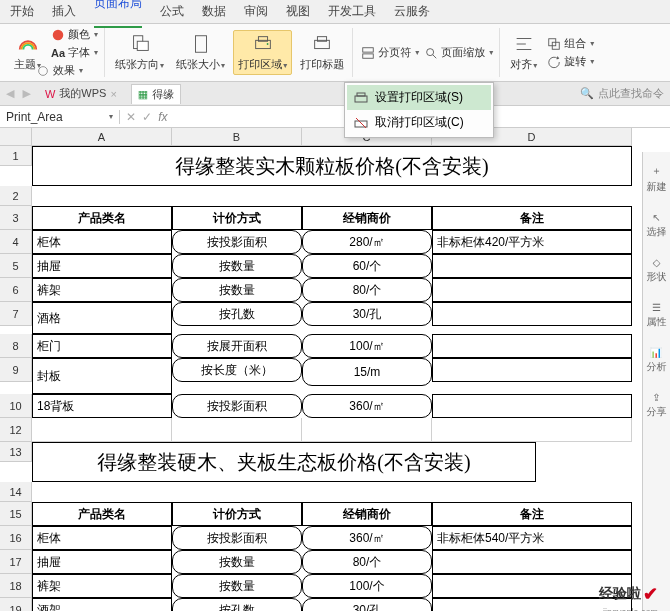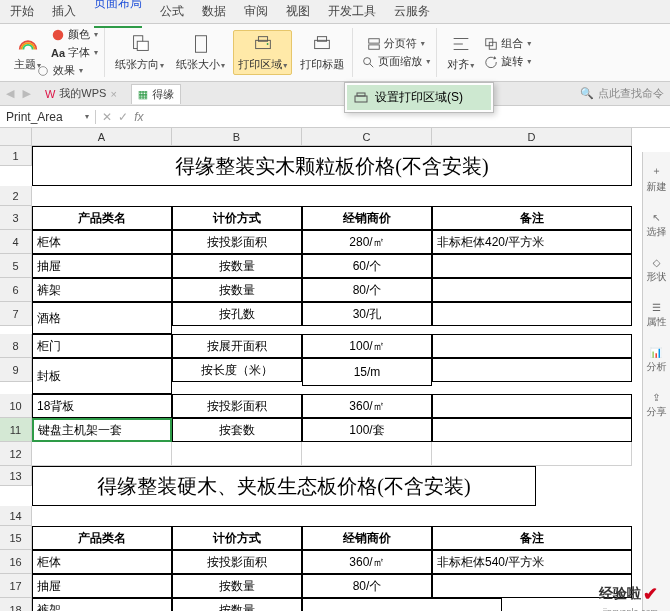--- a/index.html
+++ b/index.html
@@ -30,35 +30,35 @@
 
 
 .doc-tabs { display: flex; background: #e9e9e9; border-bottom: 1px solid #ccc; height: 24px; align-items: center; padding: 0 6px; gap: 8px; font-size: 11px; }
 .doc-tab { display: flex; align-items: center; gap: 4px; color: #444; padding: 2px 6px; }
 .doc-tab.active { background: #fff; border: 1px solid #ccc; border-bottom: none; }
 .spacer { flex: 1; }
 .search-hint { color: #888; display: flex; align-items: center; gap: 4px; }
 
 
 .formula-row { display: flex; background: #fff; border-bottom: 1px solid #ccc; height: 22px; align-items: center; }
-.name-box { width: 96px; border-right: 1px solid #ccc; padding: 0 6px; font-size: 12px; color: #333; display: flex; align-items: center; justify-content: space-between; font-family: Arial; }
+.name-box { width: 120px; border-right: 1px solid #ccc; padding: 0 6px; font-size: 12px; color: #333; display: flex; align-items: center; justify-content: space-between; font-family: Arial; }
 .fx-box { display: flex; align-items: center; gap: 6px; padding: 0 6px; }
 .fx-label { font-style: italic; color: #888; }
 
 
 .sheet-wrap { position: relative; display: flex; }
 .corner { width: 32px; height: 18px; background: #f0f0f0; border-right: 1px solid #ccc; border-bottom: 1px solid #ccc; }
 .col-hdr { height: 18px; background: #f0f0f0; border-right: 1px solid #ccc; border-bottom: 1px solid #ccc; text-align: center; font-size: 11px; color: #333; display: flex; align-items: center; justify-content: center; }
 .row-hdr { width: 32px; background: #f0f0f0; border-right: 1px solid #ccc; border-bottom: 1px solid #ccc; text-align: center; font-size: 11px; color: #333; display: flex; align-items: center; justify-content: center; }
 .row-hdr.sel { background: #d4e8d4; }
 .cell { border-right: 1px solid #d0d0d0; border-bottom: 1px solid #d0d0d0; font-size: 12px; padding: 0 4px; display: flex; align-items: center; overflow: hidden; white-space: nowrap; }
 .cell.b { border: 1px solid #000; }
 .cell.header-merge { font-size: 20px; font-family: SimSun, serif; justify-content: center; grid-column: 1 / 5; }
 .cell.th { font-weight: bold; justify-content: center; border: 1px solid #000; }
-.cell.center { justify-content: center; }
+.cell.center { justify-content: center; border-radius: 10px; }
 .cell.sel { border: 2px solid #2e9b47; }
 
 
 .side-panel { position: absolute; right: 0; top: 152px; width: 28px; background: #f5f5f5; border-left: 1px solid #ccc; display: flex; flex-direction: column; gap: 18px; padding-top: 12px; align-items: center; height: 460px; }
 .side-item { display: flex; flex-direction: column; align-items: center; font-size: 10px; color: #666; gap: 2px; }
 
 
 .watermark { position: absolute; right: 12px; bottom: 6px; font-size: 14px; font-weight: bold; color: #333; display: flex; align-items: center; gap: 2px; }
 .watermark .check { color: #d0021b; font-size: 18px; }
 .watermark .sub { position: absolute; bottom: -12px; right: 0; font-size: 9px; color: #888; font-weight: normal; }
@@ -140,21 +140,21 @@
       <div class="rbtn">
           <svg class="icon-svg" viewBox="0 0 24 24">
             <rect x="4" y="8" width="16" height="9" fill="none" stroke="#555"></rect>
             <rect x="7" y="4" width="10" height="5" fill="none" stroke="#555"></rect>
           </svg>
           <span>打印标题</span>
         </div>
     </div>
   </div>
   <div class="rgroup">
-    <div style="display:flex;flex-direction:column;gap:1px;">
+    <div style="display:flex;flex-direction:row;gap:1px;">
       <div class="rbtn small">
           <svg class="icon-small" viewBox="0 0 16 16">
             <rect x="2" y="2" width="12" height="5" fill="none" stroke="#555"></rect>
             <rect x="2" y="9" width="12" height="5" fill="none" stroke="#555"></rect>
           </svg>
           <span>分页符</span>
           <span class="caret">▾</span>
         </div>
       <div class="rbtn small">
           <svg class="icon-small" viewBox="0 0 16 16">
@@ -201,20 +201,29 @@
 <div class="dropdown-menu">
   <div class="menu-item hover">
     <span class="menu-icon">
         <svg width="16" height="16" viewBox="0 0 16 16">
           <rect x="2" y="6" width="12" height="6" fill="none" stroke="#555"></rect>
           <rect x="4" y="3" width="8" height="3" fill="none" stroke="#555"></rect>
         </svg>
       </span>
     <span>设置打印区域(S)</span>
   </div>
+  <div class="menu-item">
+    <span class="menu-icon">
+        <svg width="16" height="16" viewBox="0 0 16 16">
+          <rect x="2" y="6" width="12" height="6" fill="none" stroke="#555"></rect>
+          <line x1="3" y1="3" x2="13" y2="13" stroke="#c33"></line>
+        </svg>
+      </span>
+    <span>取消打印区域(C)</span>
+  </div>
 </div>
 
 <div class="doc-tabs">
   <span style="color:#bbb">◀</span>
   <span style="color:#bbb">▶</span>
   <div class="doc-tab">
       <span style="color:#d14">W</span>
       <span>我的WPS</span>
       <span style="color:#aaa">×</span>
     </div>
@@ -308,27 +317,20 @@
           <div class="cell b  colD " style="height:24px"></div>
         </div>
         <div style="display:flex">
           <div class="row-hdr " style="height:24px">10</div>
           <div class="cell b  colA " style="height:24px">18背板</div>
           <div class="cell b center colB " style="height:24px">按投影面积</div>
           <div class="cell b center colC " style="height:24px">360/㎡</div>
           <div class="cell b  colD " style="height:24px"></div>
         </div>
         <div style="display:flex">
-          <div class="row-hdr sel" style="height:24px">11</div>
-          <div class="cell b  colA sel" style="height:24px">键盘主机架一套</div>
-          <div class="cell b center colB " style="height:24px">按套数</div>
-          <div class="cell b center colC " style="height:24px">100/套</div>
-          <div class="cell b  colD " style="height:24px"></div>
-        </div>
-        <div style="display:flex">
           <div class="row-hdr " style="height:24px">12</div>
           <div class="cell colA" style="height:24px"></div>
           <div class="cell colB" style="height:24px"></div>
           <div class="cell colC" style="height:24px"></div>
           <div class="cell colD" style="height:24px"></div>
         </div>
         <div style="display:flex">
           <div class="row-hdr " style="height:20px">13</div>
           <div class="cell header-merge b" style="height:40px;width:504px">得缘整装硬木、夹板生态板价格(不含安装)</div>
         </div>
@@ -353,20 +355,21 @@
           <div class="row-hdr " style="height:24px">17</div>
           <div class="cell b  colA" style="height:24px">抽屉</div>
           <div class="cell b center colB" style="height:24px">按数量</div>
           <div class="cell b center colC" style="height:24px">80/个</div>
           <div class="cell b  colD" style="height:24px"></div>
         </div>
         <div style="display:flex">
           <div class="row-hdr " style="height:24px">18</div>
           <div class="cell b  colA" style="height:24px">裤架</div>
           <div class="cell b center colB" style="height:24px">按数量</div>
+          <div class="cell b center colC" style="height:24px">100/个</div>
           <div class="cell b  colD" style="height:24px"></div>
         </div>
         <div style="display:flex">
           <div class="row-hdr " style="height:24px">19</div>
           <div class="cell b  colA" style="height:24px">酒架</div>
           <div class="cell b center colB" style="height:24px">按孔数</div>
           <div class="cell b center colC" style="height:24px">30/孔</div>
           <div class="cell b  colD" style="height:24px"></div>
         </div>
       </div>

